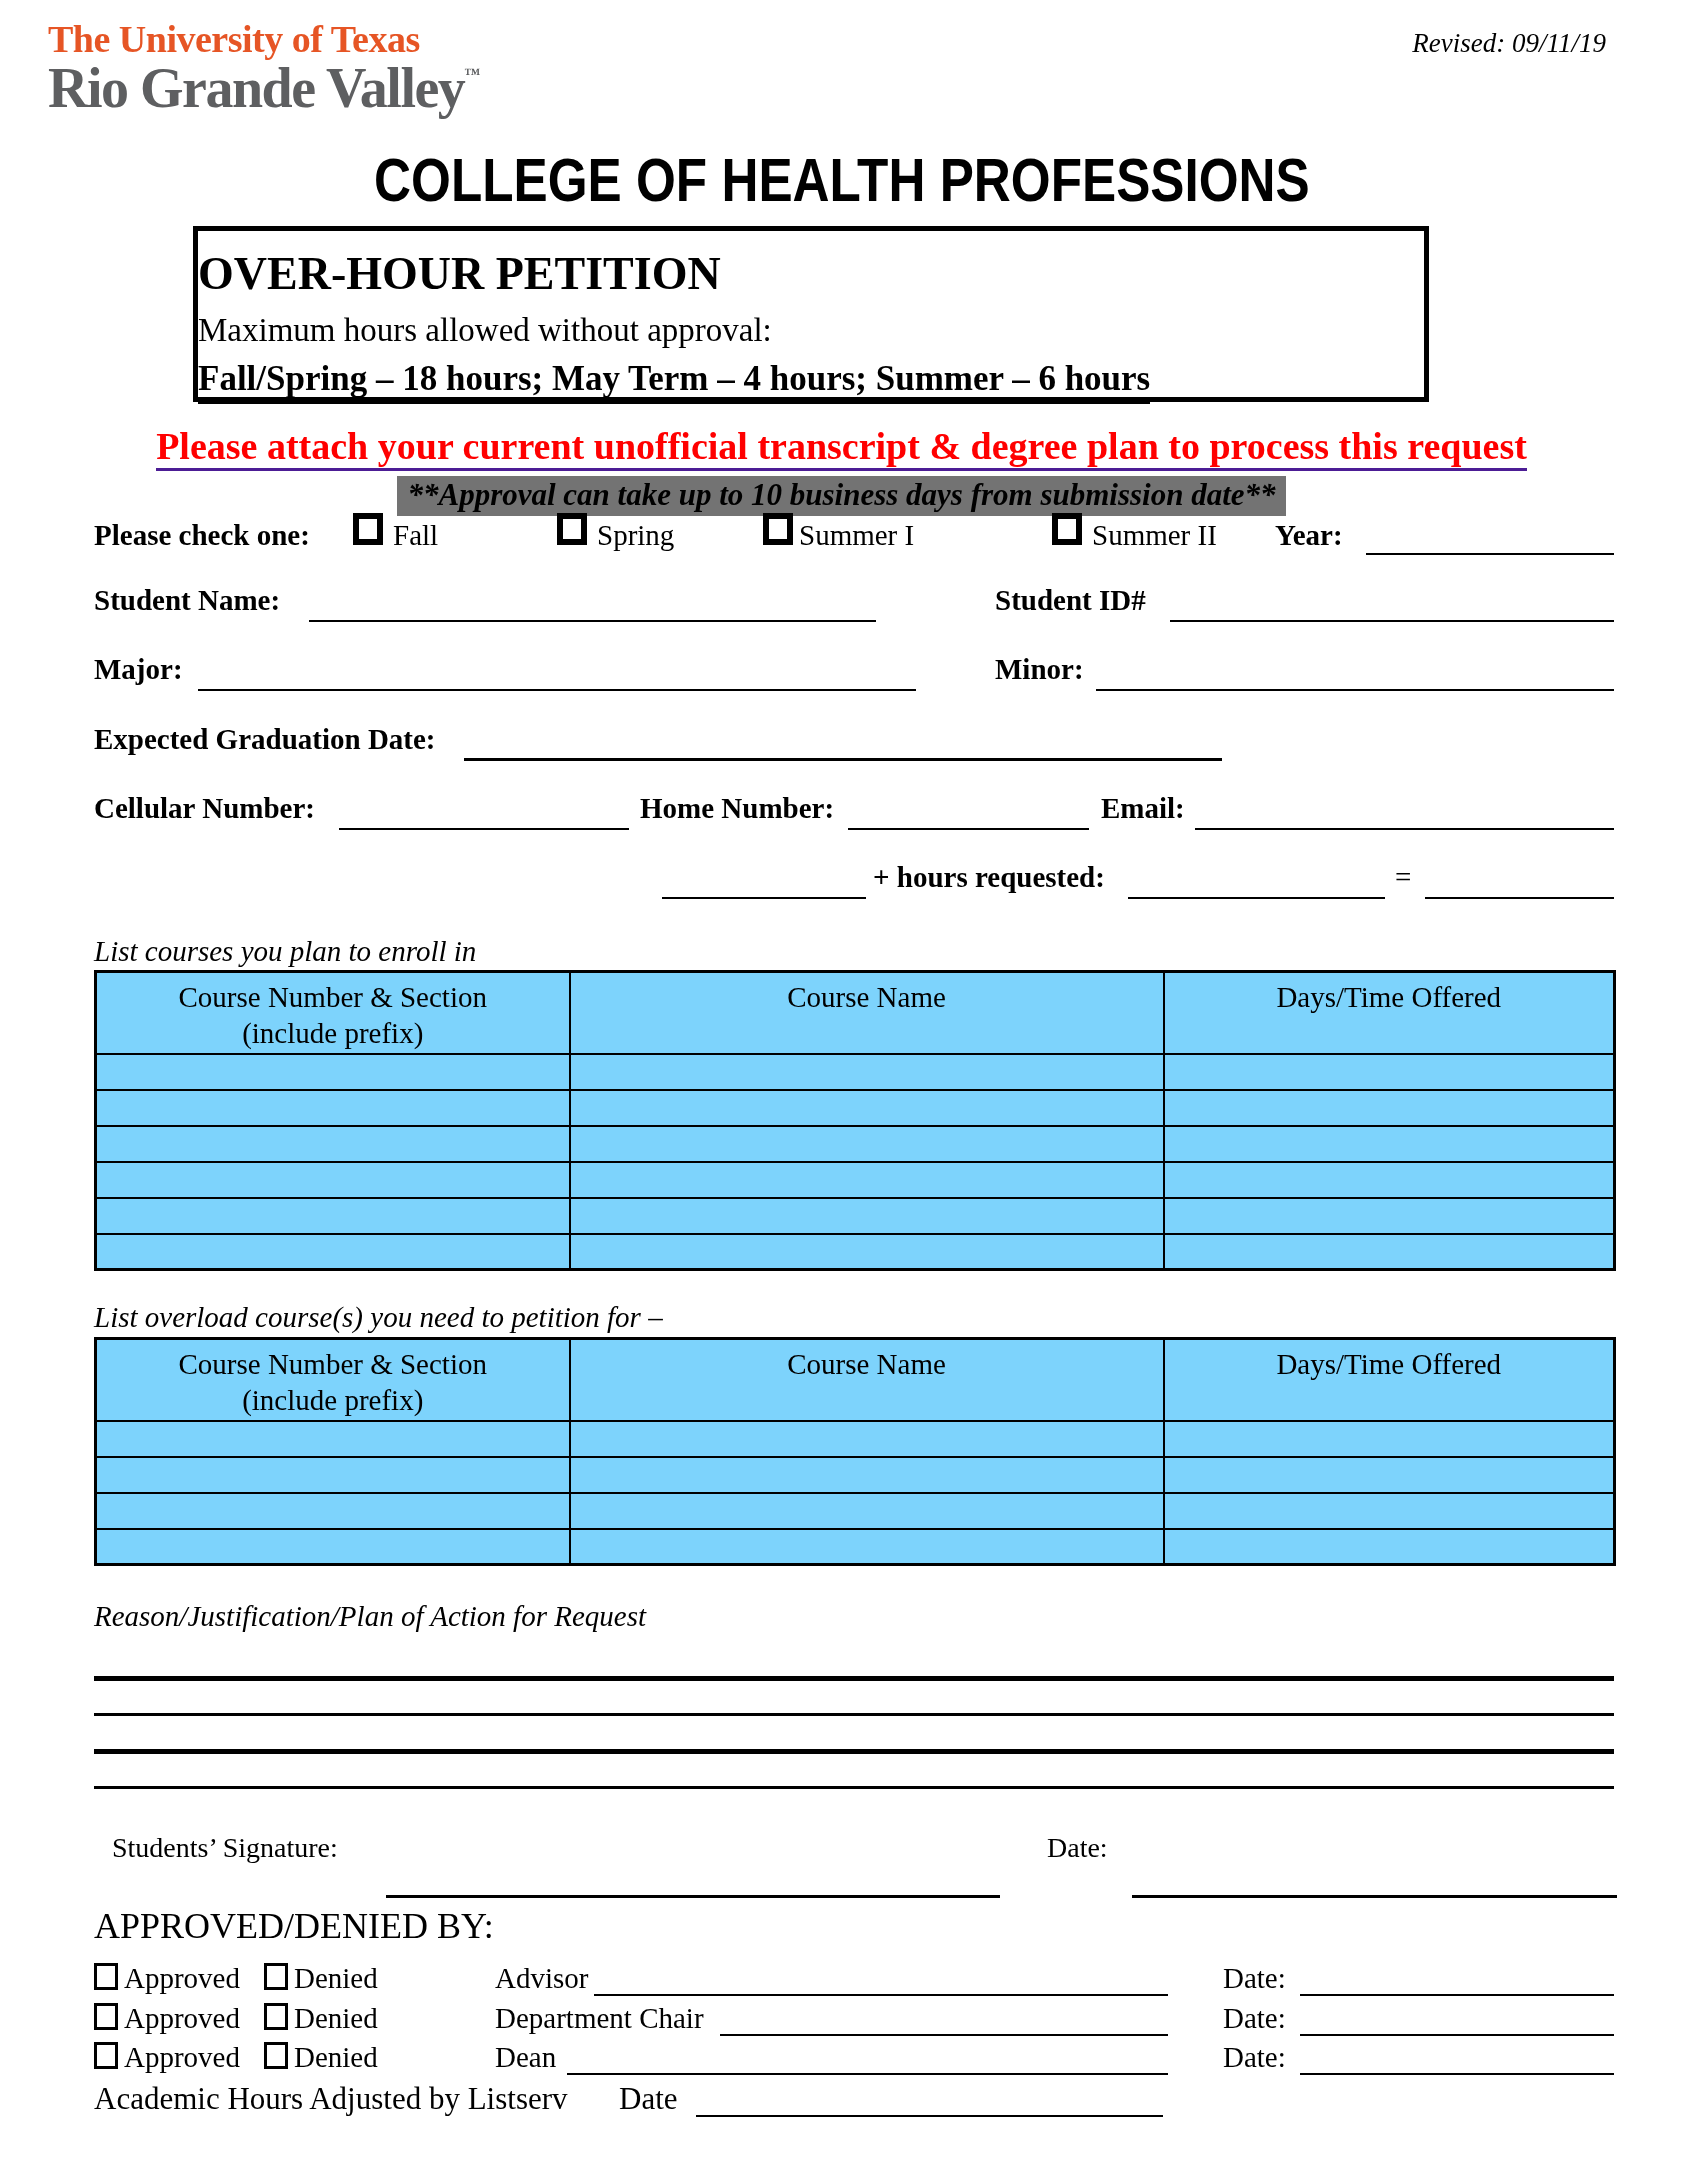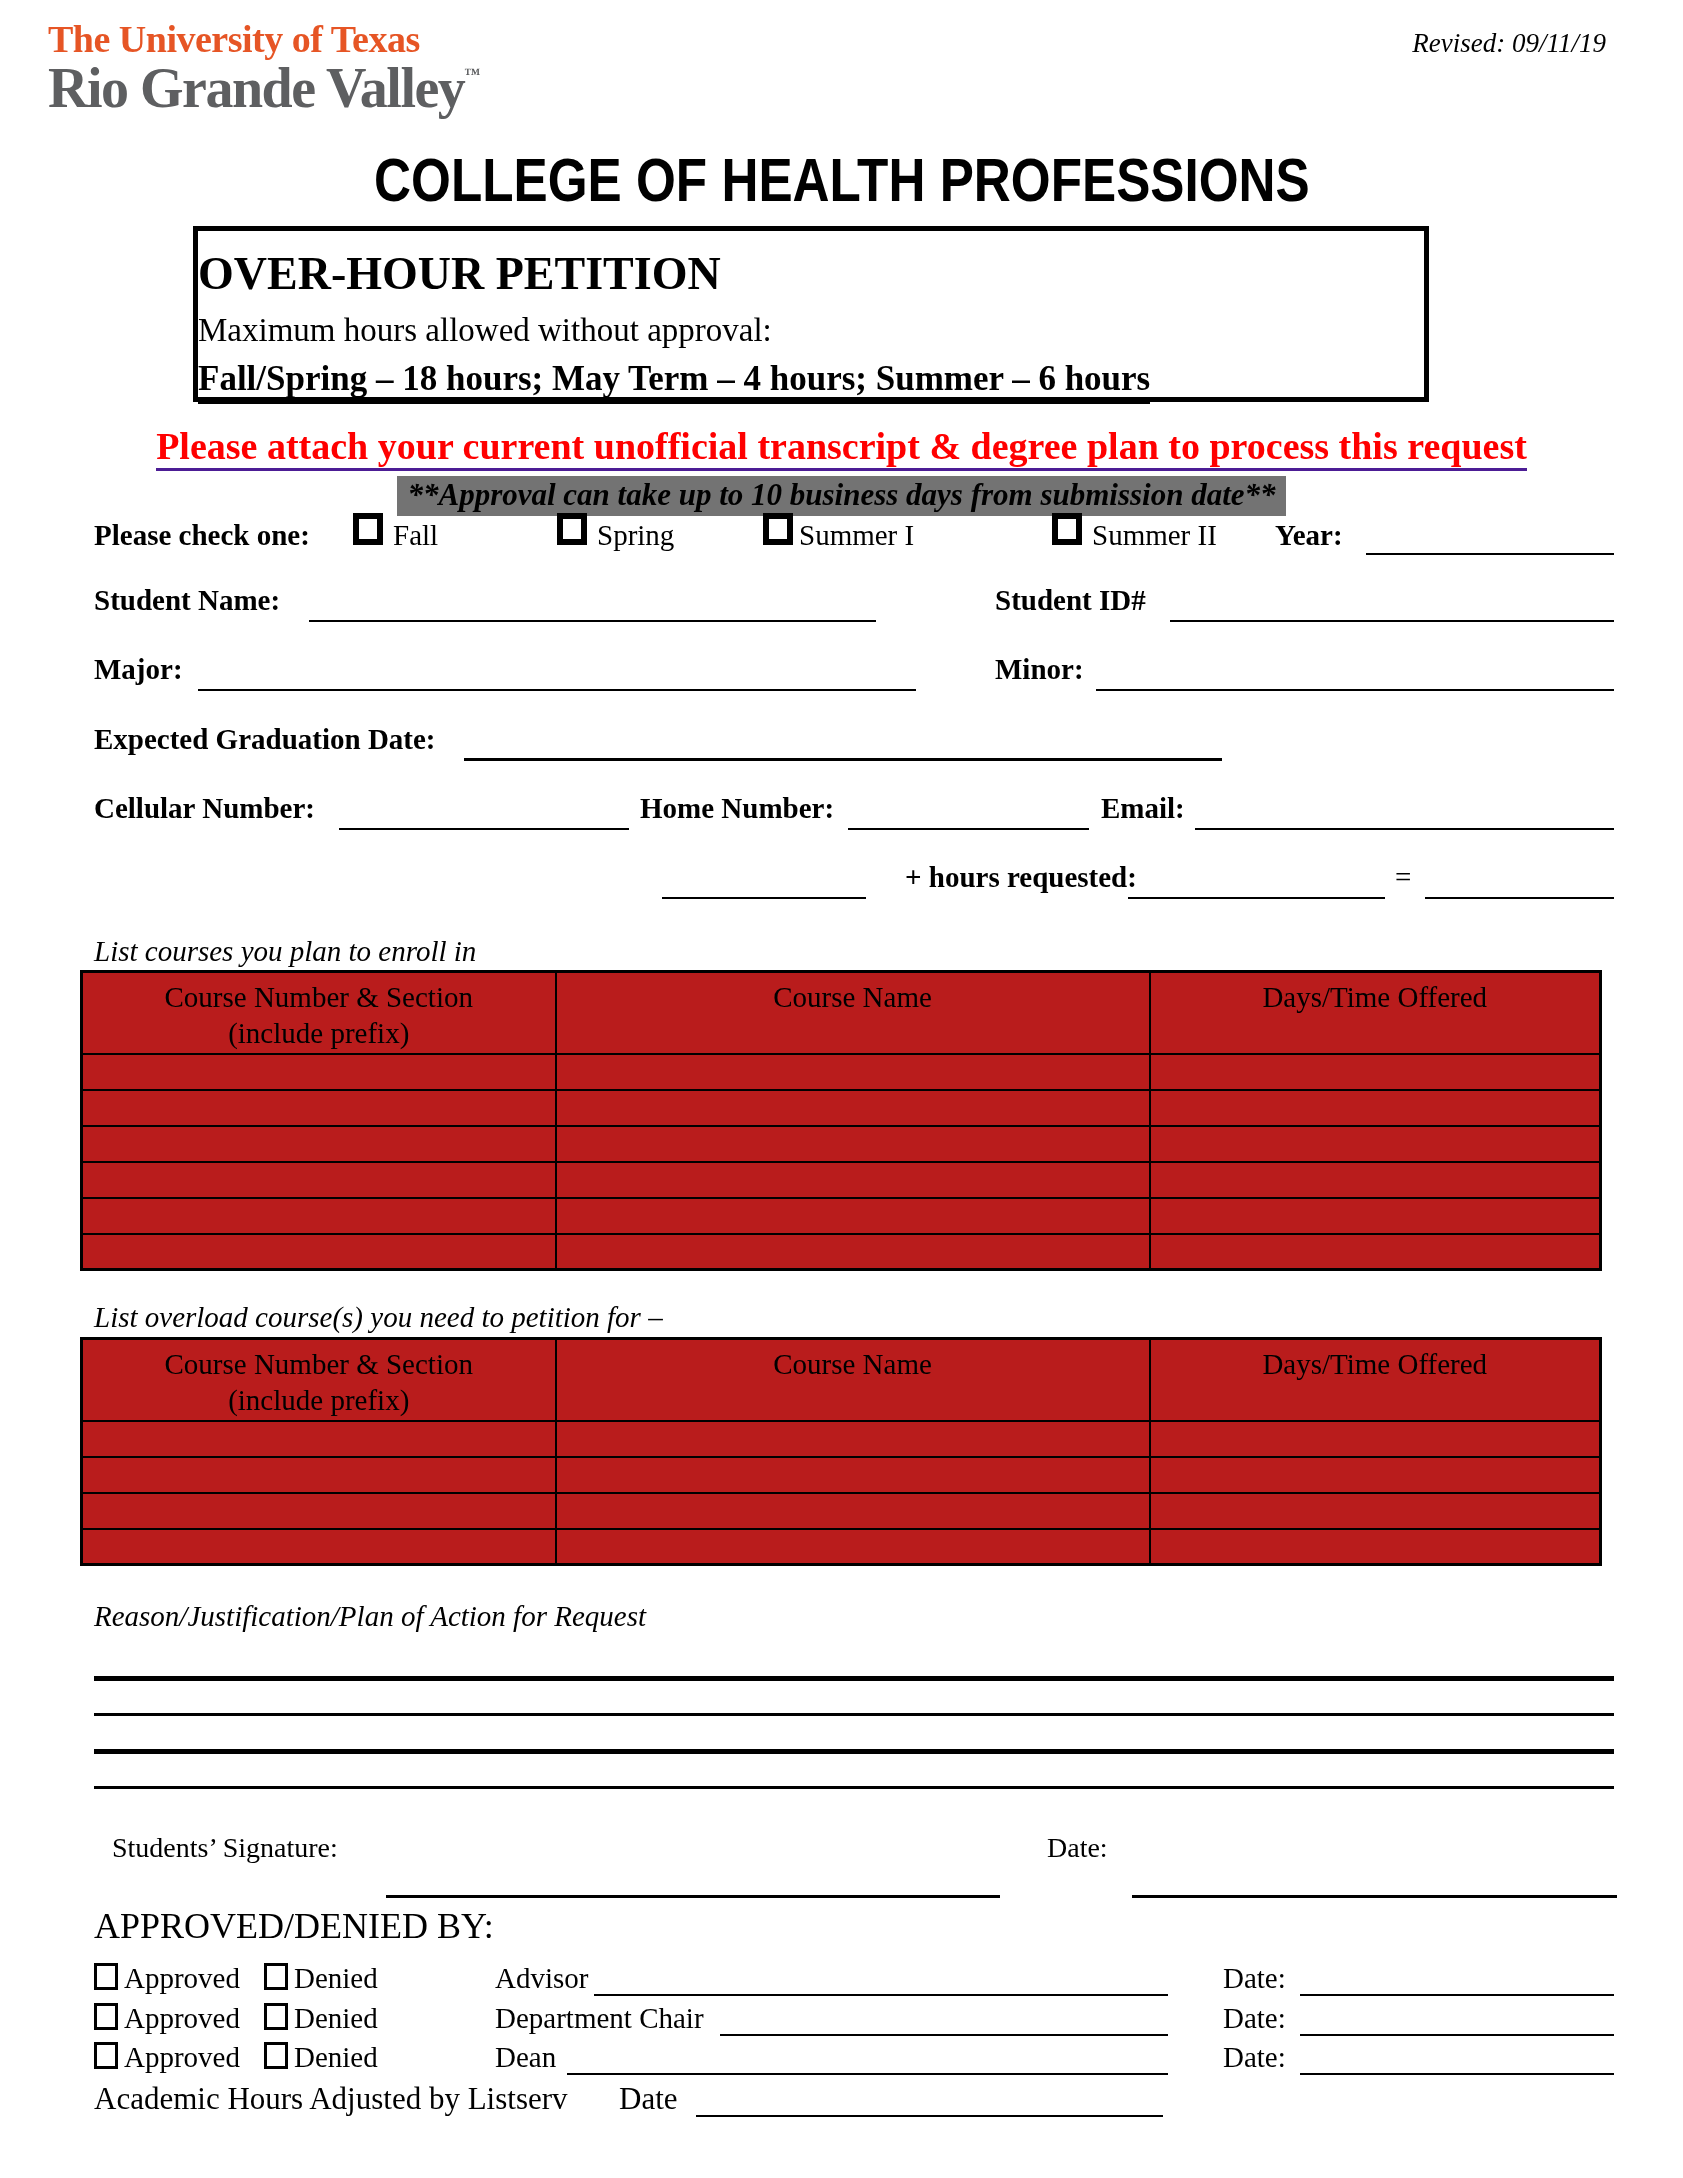--- a/index.html
+++ b/index.html
@@ -28,21 +28,21 @@
   .yellow-notice span{display:inline-block;background:#737373;font-weight:bold;font-style:italic;font-size:31px;padding:1px 10px 3px 10px;}
   
   .row{position:absolute;left:94px;width:1520px;height:44px;font-size:29px;}
   .bold{font-weight:bold;}
   .uline{position:absolute;border-bottom:2px solid #000;height:0;bottom:6px;}
   .uline3{border-bottom-width:3px;}
   .cb{position:absolute;background:#fff;border:6px solid #000;width:18px;height:20px;top:0;}
   .cb2{position:absolute;background:#fff;border:3px solid #000;width:18px;height:21px;top:3px;}
   
   .caption{font-style:italic;font-size:29px;left:94px;}
-  table.courses{position:absolute;left:80px;border-collapse:collapse;table-layout:fixed;width:1520px;background:#b91c1c;}
+  table.courses{position:absolute;left:94px;border-collapse:collapse;table-layout:fixed;width:1520px;background:#7dd3fc;}
   table.courses, table.courses td, table.courses th{border:2px solid #000;}
   table.courses{border-width:3px;}
   table.courses th{font-weight:normal;font-size:29px;vertical-align:top;padding-top:6px;height:65px;line-height:1.25;}
   table.courses tr.body-row{height:36px;}
   .hr-line{position:absolute;left:94px;width:1520px;height:0;border-top:3px solid #000;}
   .thick{border-top-width:5px;}
   
   .sig-label{font-size:28px;}
   .appr-head{font-size:36px;}
   .appr-row{position:absolute;left:94px;width:1520px;height:40px;font-size:29px;}
@@ -115,21 +115,21 @@
     <span class="ab bold" style="left:0;top:0;">Cellular Number:</span>
     <span class="uline" style="left:245px;width:290px;"></span>
     <span class="ab bold" style="left:546px;top:0;">Home Number:</span>
     <span class="uline" style="left:754px;width:241px;"></span>
     <span class="ab bold" style="left:1007px;top:0;">Email:</span>
     <span class="uline" style="left:1101px;width:419px;"></span>
   </div>
 
   <div class="row" style="top:861px;">
     <span class="uline" style="left:568px;width:204px;"></span>
-    <span class="ab bold" style="left:779px;top:0;margin-left:32px;">+ hours requested:</span>
+    <span class="ab bold" style="left:779px;top:0;">+ hours requested:</span>
     <span class="uline" style="left:1034px;width:257px;"></span>
     <span class="ab" style="left:1301px;top:0;">=</span>
     <span class="uline" style="left:1331px;width:189px;"></span>
   </div>
 
   <div class="ab caption" style="top:935px;">List courses you plan to enroll in</div>
   <table class="courses" style="top:970px;">
     <colgroup>
         <col style="width:474px;">
         <col style="width:594px;">

